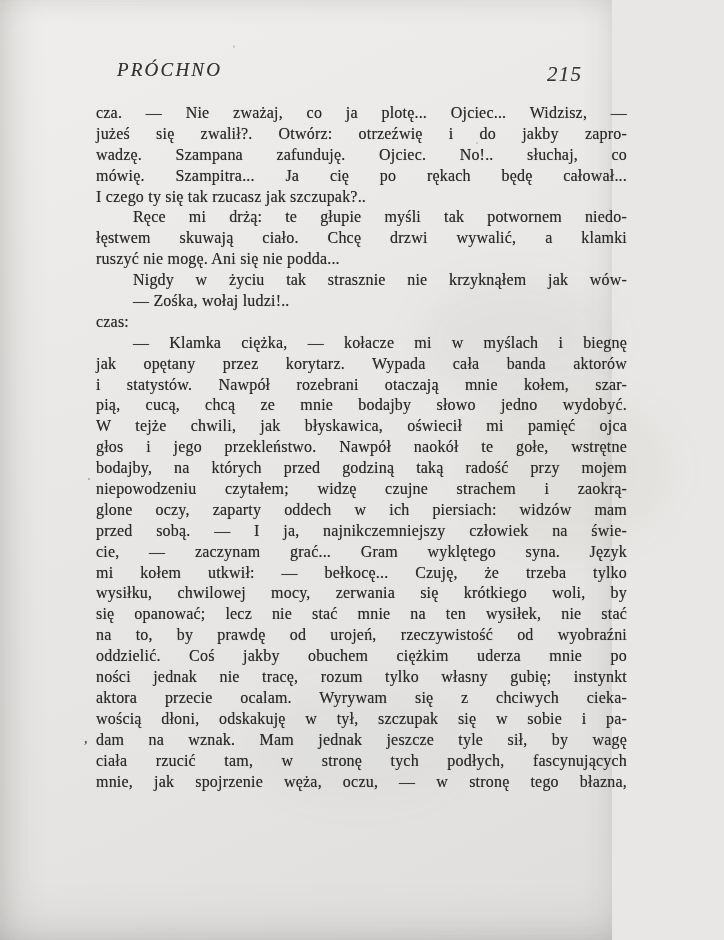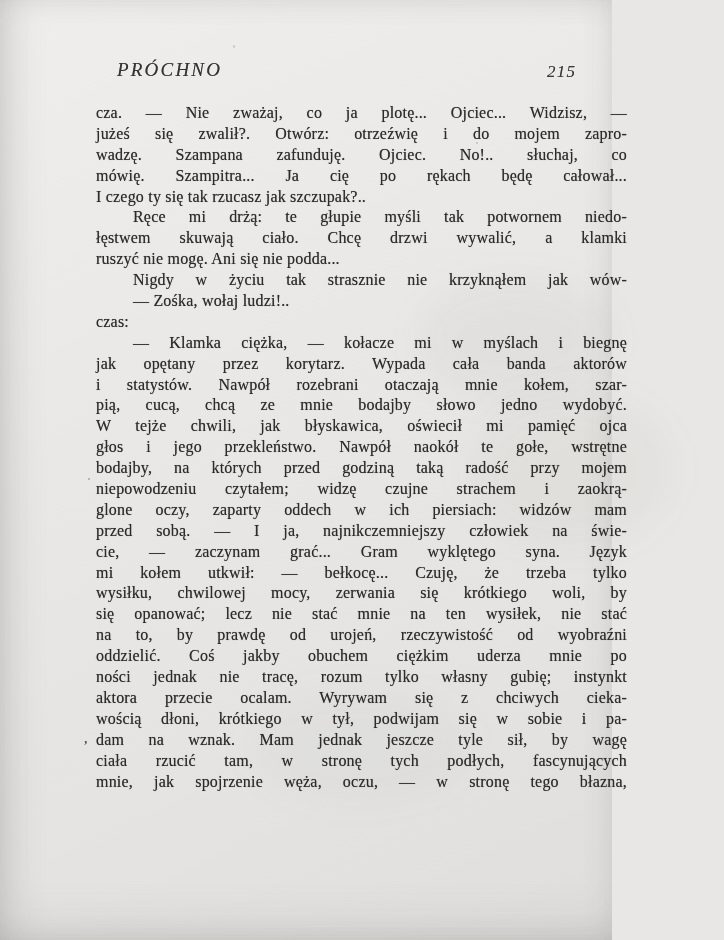--- a/index.html
+++ b/index.html
@@ -31,21 +31,21 @@
     font-size: 19px;
     letter-spacing: 2.2px;
     color: #363431;
     text-shadow: 0 0 0.6px rgba(54,52,49,0.55);
     white-space: nowrap;
   }
   .page-number {
     position: absolute;
     left: 547px; top: 62px;
     font-style: italic;
-    font-size: 17px;
+    font-size: 21px;
     letter-spacing: 1.2px;
     color: #3a3835;
     text-shadow: 0 0 0.6px rgba(58,56,53,0.5);
   }
   .body-text {
     position: absolute;
     left: 96px; top: 103px;
     width: 531px;
     font-size: 16px;
     letter-spacing: 0.2px;
@@ -93,21 +93,21 @@
   <div class="ghost g2"></div>
   <div class="ghost g3"></div>
 
   <div class="header">
     <span class="running-title">PRÓCHNO</span>
     <span class="page-number">215</span>
   </div>
 
   <div class="body-text" id="body-text">
       <div class="line just">cza. — Nie zważaj, co ja plotę... Ojciec... Widzisz, —</div>
-      <div class="line just">jużeś się zwalił?. Otwórz: otrzeźwię i do mojem zapro-</div>
+      <div class="line just">jużeś się zwalił?. Otwórz: otrzeźwię i do jakby zapro-</div>
       <div class="line just">wadzę. Szampana zafunduję. Ojciec. No!.. słuchaj, co</div>
       <div class="line just">mówię. Szampitra... Ja cię po rękach będę całował...</div>
       <div class="line">I czego ty się tak rzucasz jak szczupak?..</div>
       <div class="line indent just">Ręce mi drżą: te głupie myśli tak potwornem niedo-</div>
       <div class="line just">łęstwem skuwają ciało. Chcę drzwi wywalić, a klamki</div>
       <div class="line">ruszyć nie mogę. Ani się nie podda...</div>
       <div class="line indent just">Nigdy w życiu tak strasznie nie krzyknąłem jak wów-</div>
       <div class="line indent">— Zośka, wołaj ludzi!..</div>
       <div class="line">czas:</div>
       <div class="line indent just">— Klamka ciężka, — kołacze mi w myślach i biegnę</div>
@@ -121,21 +121,21 @@
       <div class="line just">glone oczy, zaparty oddech w ich piersiach: widzów mam</div>
       <div class="line just">przed sobą. — I ja, najnikczemniejszy człowiek na świe-</div>
       <div class="line just">cie, — zaczynam grać... Gram wyklętego syna. Język</div>
       <div class="line just">mi kołem utkwił: — bełkocę... Czuję, że trzeba tylko</div>
       <div class="line just">wysiłku, chwilowej mocy, zerwania się krótkiego woli, by</div>
       <div class="line just">się opanować; lecz nie stać mnie na ten wysiłek, nie stać</div>
       <div class="line just">na to, by prawdę od urojeń, rzeczywistość od wyobraźni</div>
       <div class="line just">oddzielić. Coś jakby obuchem ciężkim uderza mnie po</div>
       <div class="line just">ności jednak nie tracę, rozum tylko własny gubię; instynkt</div>
       <div class="line just">aktora przecie ocalam. Wyrywam się z chciwych cieka-</div>
-      <div class="line just">wością dłoni, krótkiego w tył, podwijam się w sobie i pa-</div>
+      <div class="line just">wością dłoni, odskakuję w tył, szczupak się w sobie i pa-</div>
       <div class="line just">dam na wznak. Mam jednak jeszcze tyle sił, by wagę</div>
       <div class="line just">ciała rzucić tam, w stronę tych podłych, fascynujących</div>
       <div class="line just">mnie, jak spojrzenie węża, oczu, — w stronę tego błazna,</div>
     </div>
 
   <span class="ink-artifact">,</span>
 
   <span class="speck s1"></span>
   <span class="speck s2"></span>
   <span class="speck s3"></span>

